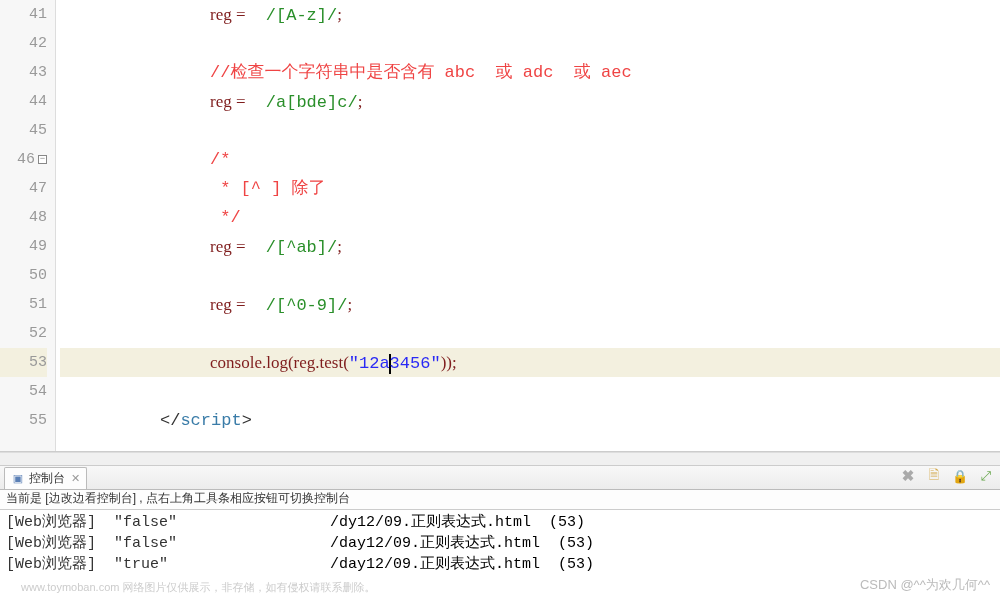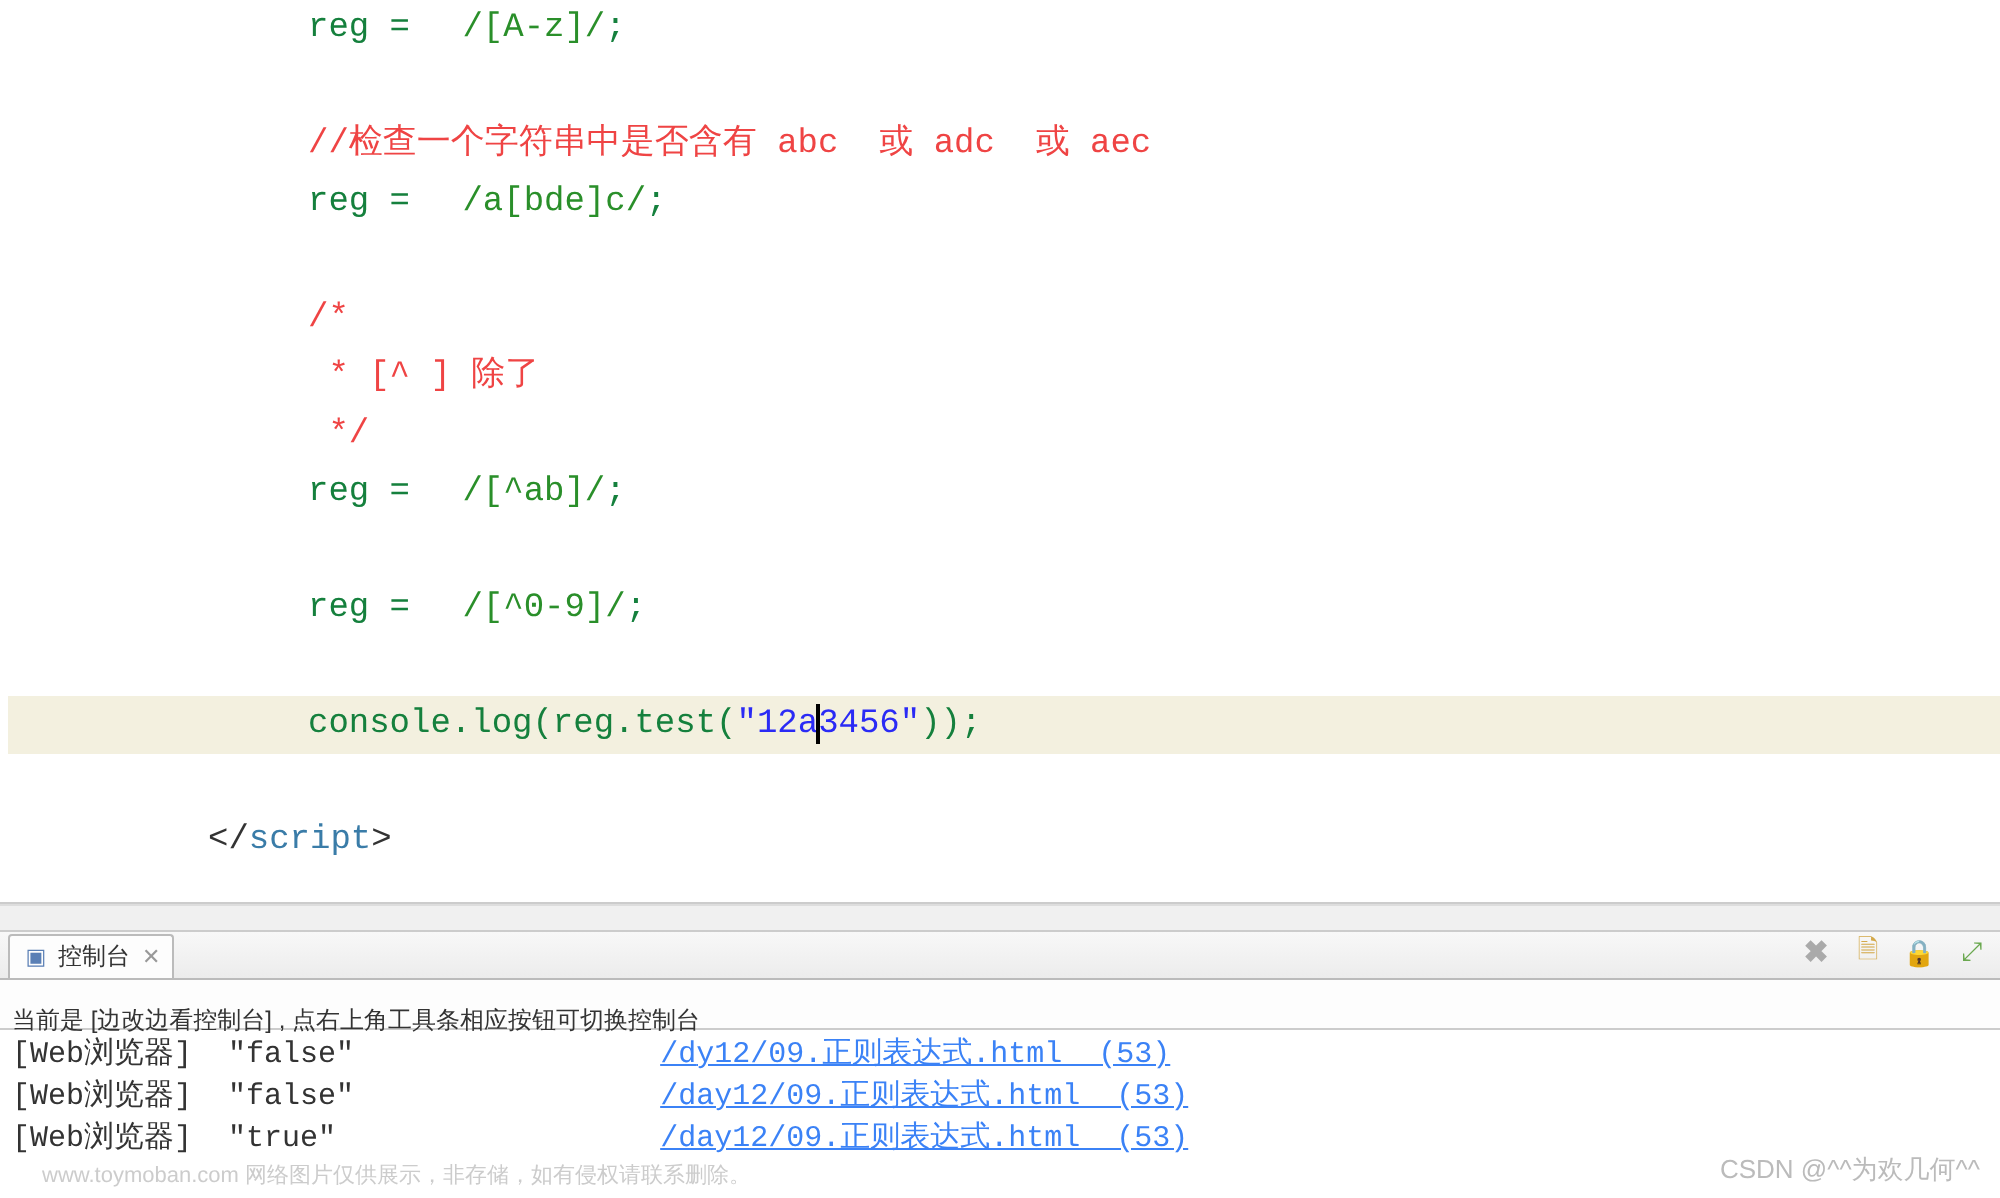--- a/index.html
+++ b/index.html
@@ -48,21 +48,21 @@
       font-size: 17px;
       line-height: 29px;
       white-space: pre;
       padding-left: 4px;
       position: relative;
     }
     .code-line { height: 29px; padding-left: 150px; }
     .code-line.closetag { padding-left: 100px; }
     .line-highlight { background: #f3f0df; }
     .gutter .ln.line-highlight { background: #f3f0df; }
-    .tok-default { color: #15803d; }
+    .tok-default { color: #7f1d1d; font-family: Liberation Serif, serif; }
     .tok-regex { color: #2a8f2a; margin-left: 16px; }
     .tok-comment { color: #ef4444; }
     .tok-str { color: #2a2af5; }
     .tok-punct { color: #333; }
     .tok-tagname { color: #3a7ca8; text-align: right; }
     .cursor {
       display: inline-block;
       width: 2px;
       height: 20px;
       background: #000;
@@ -131,35 +131,34 @@
     }
     .action-icon.close-x { color: #aaa; font-size: 15px; font-weight: bold; }
     .action-icon.doc { color: #d4a94a; }
     .action-icon.lock { color: #c79c3a; }
     .action-icon.switch { color: #6aa84f; }
     .panel-hint {
       height: 20px;
       font-size: 12px;
       font-family: "Microsoft YaHei", sans-serif;
       color: #333;
-      padding: 12px 6px;
+      padding: 0 6px;
       border-bottom: 1px solid #ccc;
       background: #fdfdfd;
     }
     .console {
       font-family: Consolas, "Courier New", monospace;
       font-size: 15px;
       line-height: 21px;
       padding: 2px 6px;
       color: #333;
     }
     .console-row { white-space: pre; }
     .console-link {
-      color: #3b82f6;
-      text-decoration: underline;
+      color: #000000;
     }
     .watermark {
       position: absolute;
       bottom: 5px;
       right: 10px;
       font-size: 13px;
       color: #bbb;
       font-family: "Microsoft YaHei", sans-serif;
     }
     .watermark-left {
@@ -168,20 +167,37 @@
       left: 21px;
       font-size: 11px;
       color: #ccc;
       font-family: "Microsoft YaHei", sans-serif;
     }
   </style>
 </head>
 <body>
 
 <div class="editor-area">
+  <div class="gutter" id="gutter">
+      <div class="ln">41</div>
+      <div class="ln">42</div>
+      <div class="ln">43</div>
+      <div class="ln">44</div>
+      <div class="ln">45</div>
+      <div class="ln">46<span class="fold-marker">−</span></div>
+      <div class="ln">47</div>
+      <div class="ln">48</div>
+      <div class="ln">49</div>
+      <div class="ln">50</div>
+      <div class="ln">51</div>
+      <div class="ln">52</div>
+      <div class="ln line-highlight">53</div>
+      <div class="ln">54</div>
+      <div class="ln">55</div>
+    </div>
   <div class="code" id="code"><div class="code-line"><span class="tok-default">reg = </span><span class="tok-regex">/[A-z]/</span><span class="tok-default">;</span></div><div class="code-line"></div><div class="code-line"><span class="tok-comment">//检查一个字符串中是否含有 abc  或 adc  或 aec</span></div><div class="code-line"><span class="tok-default">reg = </span><span class="tok-regex">/a[bde]c/</span><span class="tok-default">;</span></div><div class="code-line"></div><div class="code-line"><span class="tok-comment">/*</span></div><div class="code-line"><span class="tok-comment"> * [^ ] 除了</span></div><div class="code-line"><span class="tok-comment"> */</span></div><div class="code-line"><span class="tok-default">reg = </span><span class="tok-regex">/[^ab]/</span><span class="tok-default">;</span></div><div class="code-line"></div><div class="code-line"><span class="tok-default">reg = </span><span class="tok-regex">/[^0-9]/</span><span class="tok-default">;</span></div><div class="code-line"></div><div class="code-line line-highlight"><span class="tok-default">console.log(reg.test(</span><span class="tok-str">"12a</span><span class="cursor"></span><span class="tok-str">3456"</span><span class="tok-default">));</span></div><div class="code-line"></div><div class="code-line closetag"><span class="tok-punct">&lt;/</span><span class="tok-tagname">script</span><span class="tok-punct">&gt;</span></div></div>
 </div>
 
 <div class="hscroll"></div>
 
 <div class="panel-tabs">
   <div class="tab">
     <span class="tab-icon">▣</span>
     <span>控制台</span>
     <span class="tab-close">✕</span>

